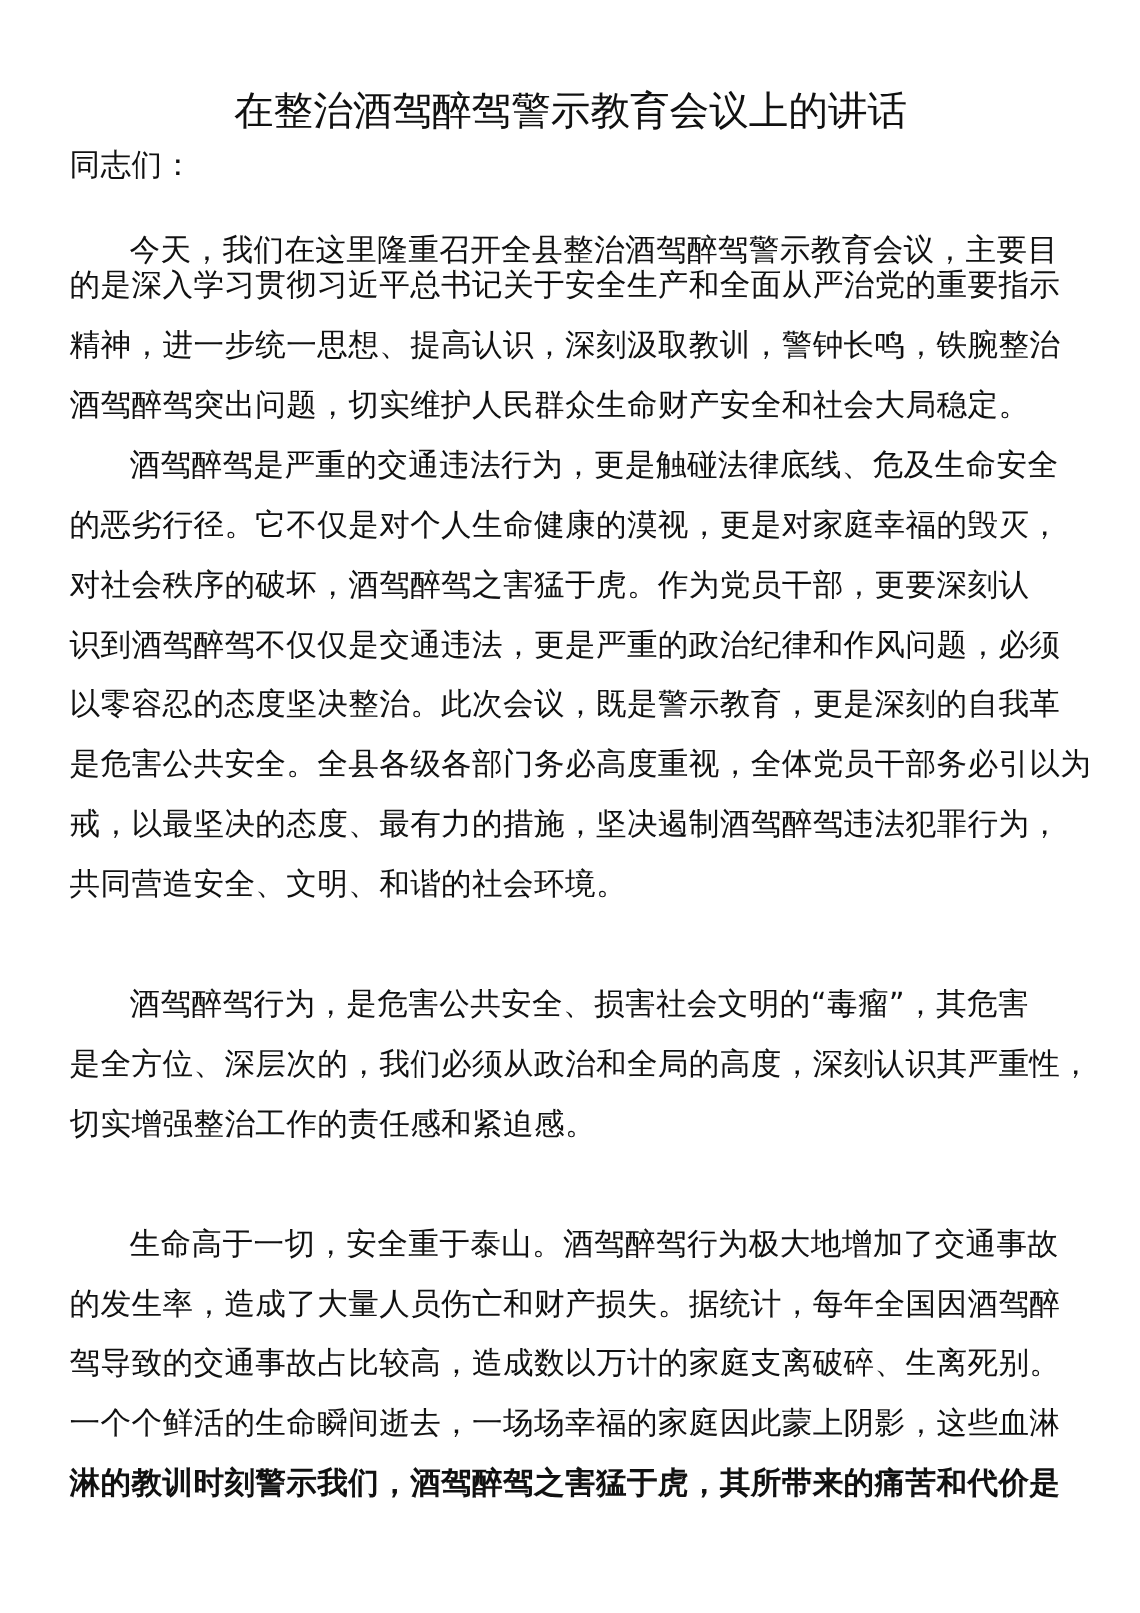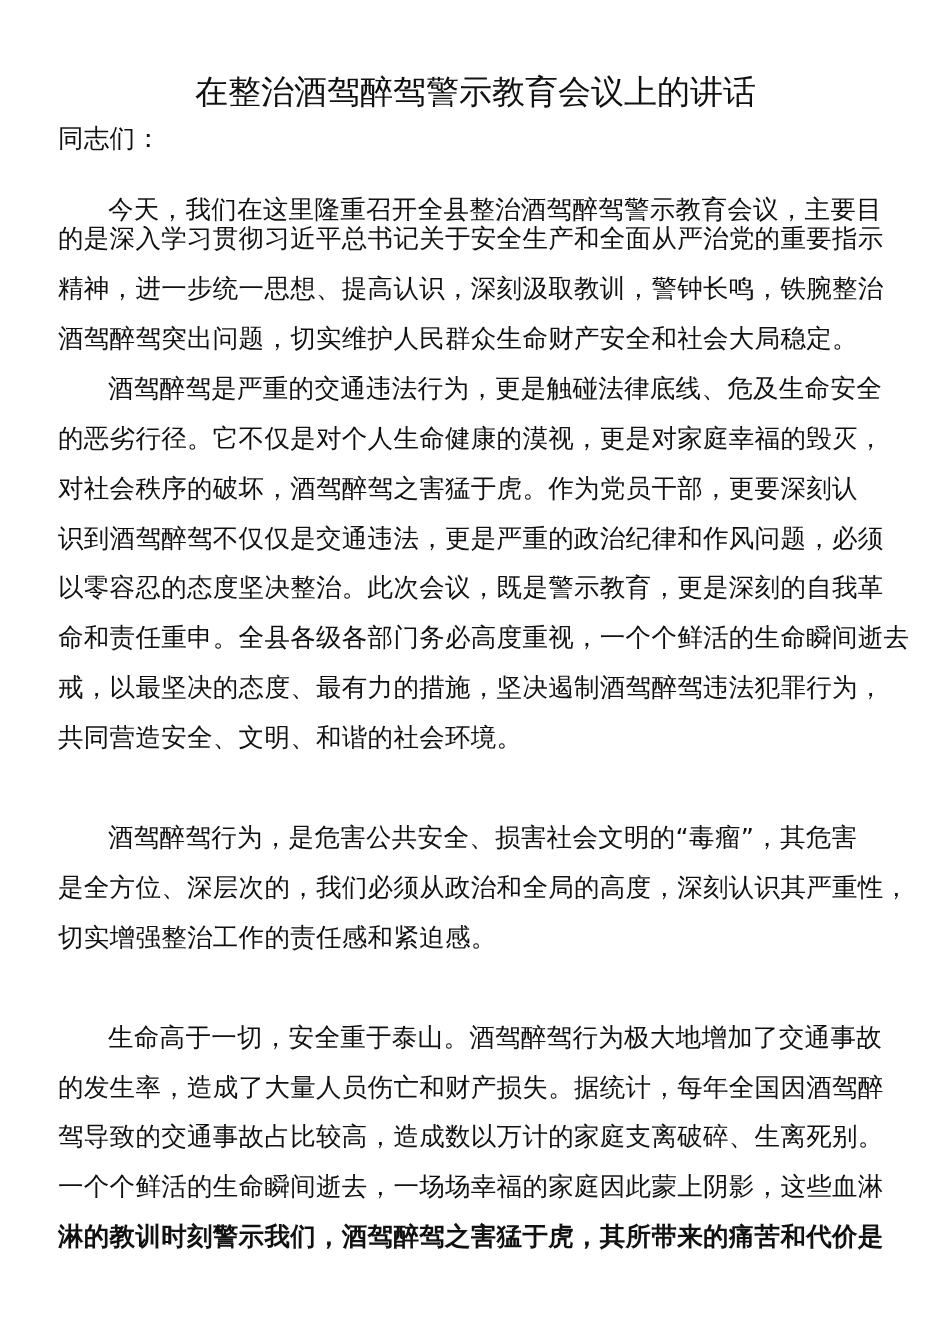--- a/index.html
+++ b/index.html
@@ -71,21 +71,21 @@
   <div class="line indent" style="top:167px;margin-top:22px;">今天，我们在这里隆重召开全县整治酒驾醉驾警示教育会议，主要目</div>
   <div class="line" style="top:268px;">精神，进一步统一思想、提高认识，深刻汲取教训，警钟长鸣，铁腕整治</div>
   <div class="line" style="top:218px;">的是深入学习贯彻习近平总书记关于安全生产和全面从严治党的重要指示</div>
   <div class="line" style="top:318px;">酒驾醉驾突出问题，切实维护人民群众生命财产安全和社会大局稳定。</div>
 
   <div class="line indent" style="top:368px;">酒驾醉驾是严重的交通违法行为，更是触碰法律底线、危及生命安全</div>
   <div class="line" style="top:418px;">的恶劣行径。它不仅是对个人生命健康的漠视，更是对家庭幸福的毁灭，</div>
   <div class="line" style="top:468px;">对社会秩序的破坏，酒驾醉驾之害猛于虎。作为党员干部，更要深刻认</div>
   <div class="line" style="top:518px;">识到酒驾醉驾不仅仅是交通违法，更是严重的政治纪律和作风问题，必须</div>
   <div class="line" style="top:567px;">以零容忍的态度坚决整治。此次会议，既是警示教育，更是深刻的自我革</div>
-  <div class="line" style="top:617px;">命和责任重申。全县各级各部门务必高度重视，一个个鲜活的生命瞬间逝去</div>
+  <div class="line" style="top:617px;">是危害公共安全。全县各级各部门务必高度重视，全体党员干部务必引以为</div>
   <div class="line" style="top:667px;">戒，以最坚决的态度、最有力的措施，坚决遏制酒驾醉驾违法犯罪行为，</div>
   <div class="line" style="top:717px;">共同营造安全、文明、和谐的社会环境。</div>
 
 
   <div class="line indent" style="top:817px;">酒驾醉驾行为，是危害公共安全、损害社会文明的“毒瘤”，其危害</div>
   <div class="line" style="top:867px;">是全方位、深层次的，我们必须从政治和全局的高度，深刻认识其严重性，</div>
   <div class="line" style="top:917px;">切实增强整治工作的责任感和紧迫感。</div>
 
 
   <div class="line indent" style="top:1017px;">生命高于一切，安全重于泰山。酒驾醉驾行为极大地增加了交通事故</div>

